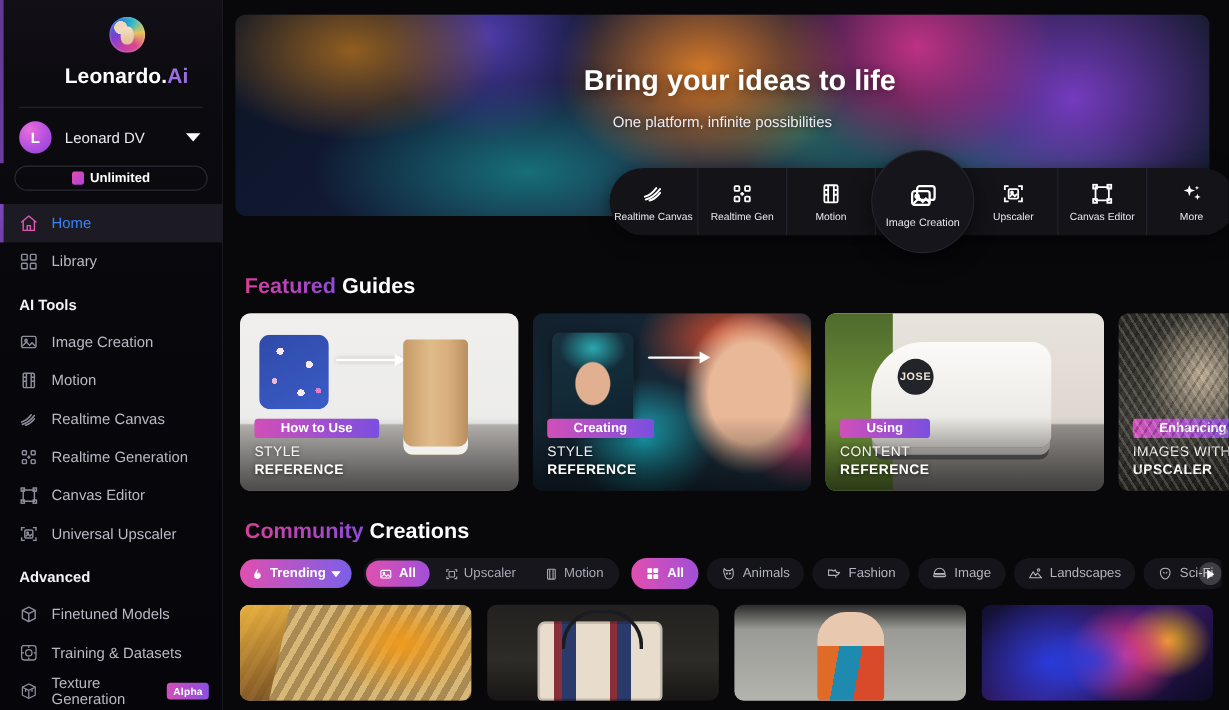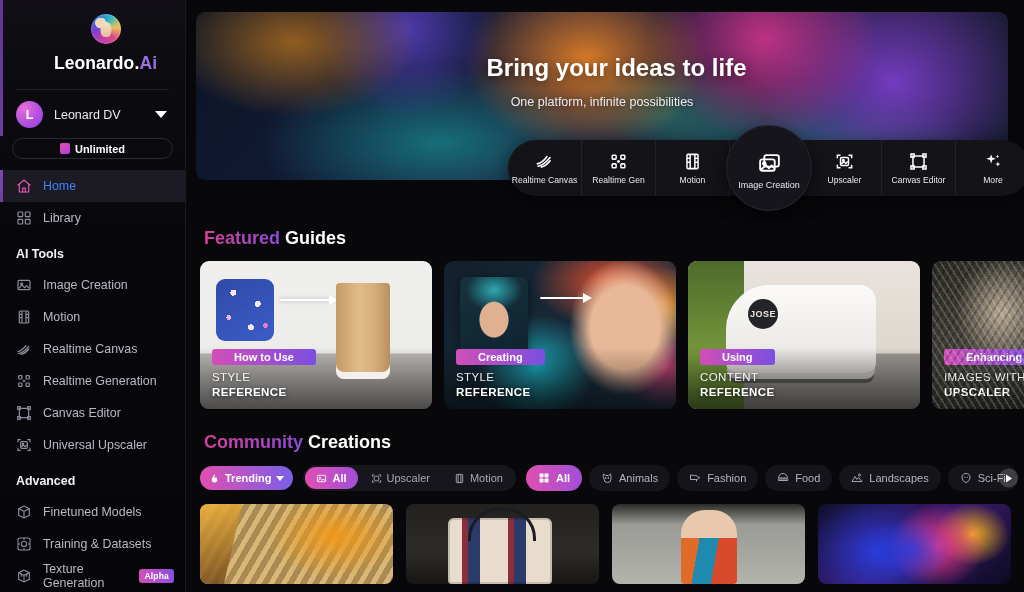--- a/index.html
+++ b/index.html
@@ -712,21 +712,21 @@
                 <path d="M3 6v9h12c3 0 5-2 6-5-3 1-6-1-7-4-2 2-4 2-6 0-2 1-3 0-5 0z"></path>
                 <path d="M15 15v4"></path>
               </svg>
             <span>Fashion</span>
           </div>
           <div class="cat">
             <svg width="12" height="12" viewBox="0 0 24 24" fill="none" stroke="currentColor" stroke-width="1.8">
                 <path d="M3 12h18a9 9 0 0 0-18 0z"></path>
                 <rect x="2" y="14" width="20" height="3" rx="1.5"></rect>
               </svg>
-            <span>Food</span>
+            <span>Image</span>
           </div>
           <div class="cat">
             <svg width="12" height="12" viewBox="0 0 24 24" fill="none" stroke="currentColor" stroke-width="1.8" stroke-linejoin="round">
                 <path d="m2 19 6-10 4 6 3-4 7 8z"></path>
                 <circle cx="17" cy="6" r="2"></circle>
               </svg>
             <span>Landscapes</span>
           </div>
           <div class="cat">
             <svg width="12" height="12" viewBox="0 0 24 24" fill="none" stroke="currentColor" stroke-width="1.8">

